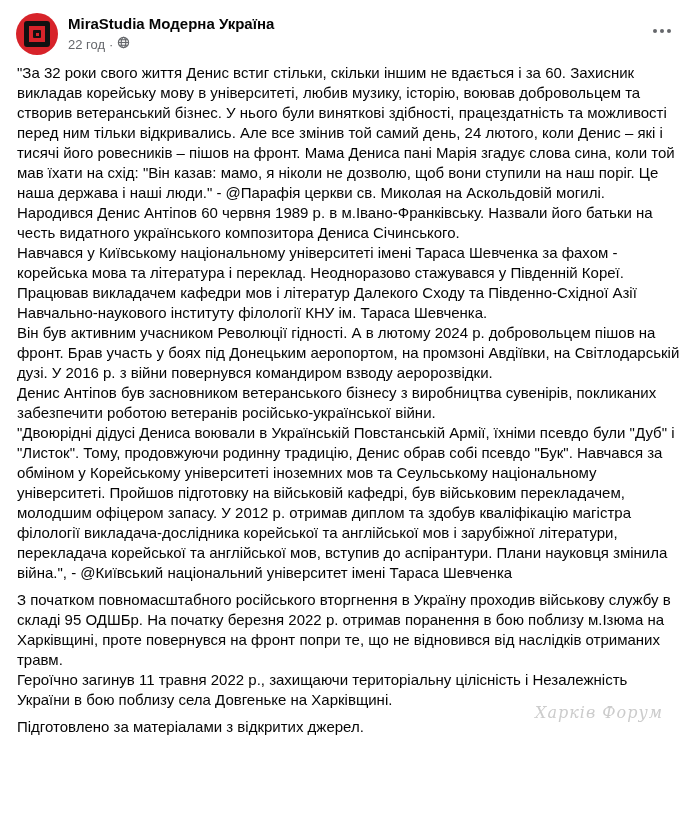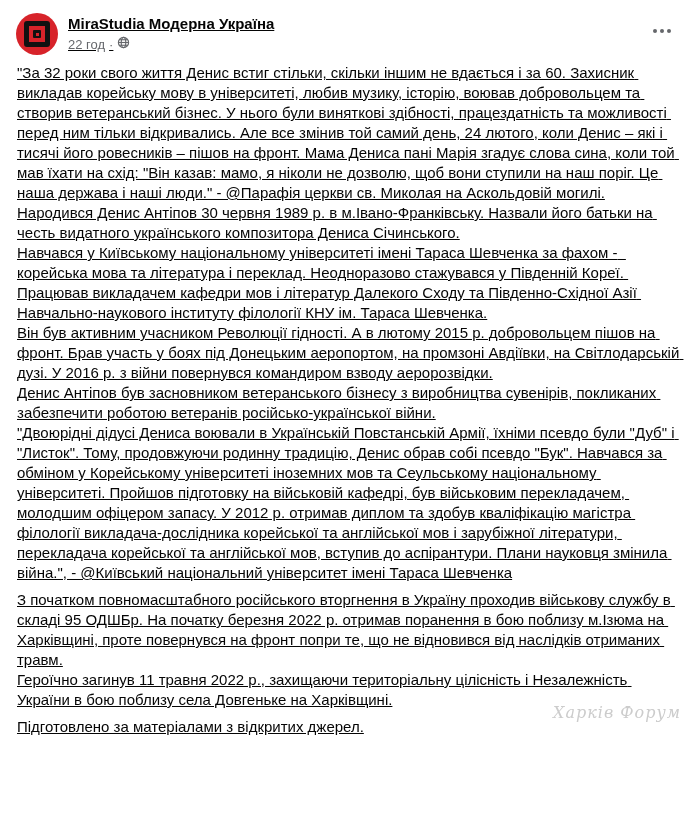--- a/index.html
+++ b/index.html
@@ -4,21 +4,21 @@
 <style>
   html, body { margin: 0; padding: 0; }
   body {
     width: 699px;
     height: 827px;
     background: #ffffff;
     font-family: "Liberation Sans", sans-serif;
     color: #050505;
     overflow: hidden;
   }
-  .post { position: relative; width: 699px; height: 728px; background: #fff; text-decoration: underline; }
+  .post { position: relative; width: 699px; height: 728px; background: #fff; }
 
   
   .header {
     display: flex;
     align-items: flex-start;
     padding: 13px 16px 5px 16px;
   }
   .avatar {
     width: 42px; height: 42px;
     border-radius: 50%;
@@ -85,21 +85,21 @@
     font-size: 15px;
     line-height: 20px;
     color: #050505;
   }
   .para { margin: 0; white-space: pre-wrap; }
   .para.gap-top { margin-top: 7px; }
 
   
   .watermark {
     position: absolute;
-    right: 18px;
+    right: 36px;
     bottom: 6px;
     font-family: "DejaVu Serif", serif;
     font-style: italic;
     font-size: 16px;
     color: #cccccc;
     letter-spacing: 1px;
   }
 </style>
 </head>
 <body>
@@ -132,23 +132,23 @@
     </div>
     <div class="menu-btn">
       <span class="dot"></span>
       <span class="dot"></span>
       <span class="dot"></span>
     </div>
   </div>
 
   <div class="body-text">
     <p class="para">"За 32 роки свого життя Денис встиг стільки, скільки іншим не вдається і за 60. Захисник викладав корейську мову в університеті, любив музику, історію, воював добровольцем та створив ветеранський бізнес. У нього були виняткові здібності, працездатність та можливості перед ним тільки відкривались. Але все змінив той самий день, 24 лютого, коли Денис – які і тисячі його ровесників – пішов на фронт. Мама Дениса пані Марія згадує слова сина, коли той мав їхати на схід: "Він казав: мамо, я ніколи не дозволю, щоб вони ступили на наш поріг. Це наша держава і наші люди." - @Парафія церкви св. Миколая на Аскольдовій могилі.</p>
-    <p class="para">Народився Денис Антіпов 30 червня 1989 р. в м.Івано-Франківську. Назвали його батьки на честь видатного українського композитора Дениса Січинського.</p>
+    <p class="para">Народився Денис Антіпов 60 червня 1989 р. в м.Івано-Франківську. Назвали його батьки на честь видатного українського композитора Дениса Січинського.</p>
     <p class="para">Навчався у Київському національному університеті імені Тараса Шевченка за фахом -  корейська мова та література і переклад. Неодноразово стажувався у Південній Кореї. Працював викладачем кафедри мов і літератур Далекого Сходу та Південно-Східної Азії Навчально-наукового інституту філології КНУ ім. Тараса Шевченка.</p>
-    <p class="para">Він був активним учасником Революції гідності. А в лютому 2015 р. добровольцем пішов на фронт. Брав участь у боях під Донецьким аеропортом, на промзоні Авдіївки, на Світлодарській дузі. У 2016 р. з війни повернувся командиром взводу аеророзвідки.</p>
+    <p class="para">Він був активним учасником Революції гідності. А в лютому 2024 р. добровольцем пішов на фронт. Брав участь у боях під Донецьким аеропортом, на промзоні Авдіївки, на Світлодарській дузі. У 2016 р. з війни повернувся командиром взводу аеророзвідки.</p>
     <p class="para">Денис Антіпов був засновником ветеранського бізнесу з виробництва сувенірів, покликаних забезпечити роботою ветеранів російсько-української війни.</p>
     <p class="para">"Двоюрідні дідусі Дениса воювали в Українській Повстанській Армії, їхніми псевдо були "Дуб" і "Листок". Тому, продовжуючи родинну традицію, Денис обрав собі псевдо "Бук". Навчався за обміном у Корейському університеті іноземних мов та Сеульському національному університеті. Пройшов підготовку на військовій кафедрі, був військовим перекладачем, молодшим офіцером запасу. У 2012 р. отримав диплом та здобув кваліфікацію магістра філології викладача-дослідника корейської та англійської мов і зарубіжної літератури, перекладача корейської та англійської мов, вступив до аспірантури. Плани науковця змінила війна.", - @Київський національний університет імені Тараса Шевченка</p>
     <p class="para gap-top">З початком повномасштабного російського вторгнення в Україну проходив військову службу в складі 95 ОДШБр. На початку березня 2022 р. отримав поранення в бою поблизу м.Ізюма на Харківщині, проте повернувся на фронт попри те, що не відновився від наслідків отриманих травм.</p>
     <p class="para">Героїчно загинув 11 травня 2022 р., захищаючи територіальну цілісність і Незалежність України в бою поблизу села Довгеньке на Харківщині.</p>
     <p class="para gap-top">Підготовлено за матеріалами з відкритих джерел.</p>
   </div>
 
   <div class="watermark">Харків Форум</div>
 
 </div>

